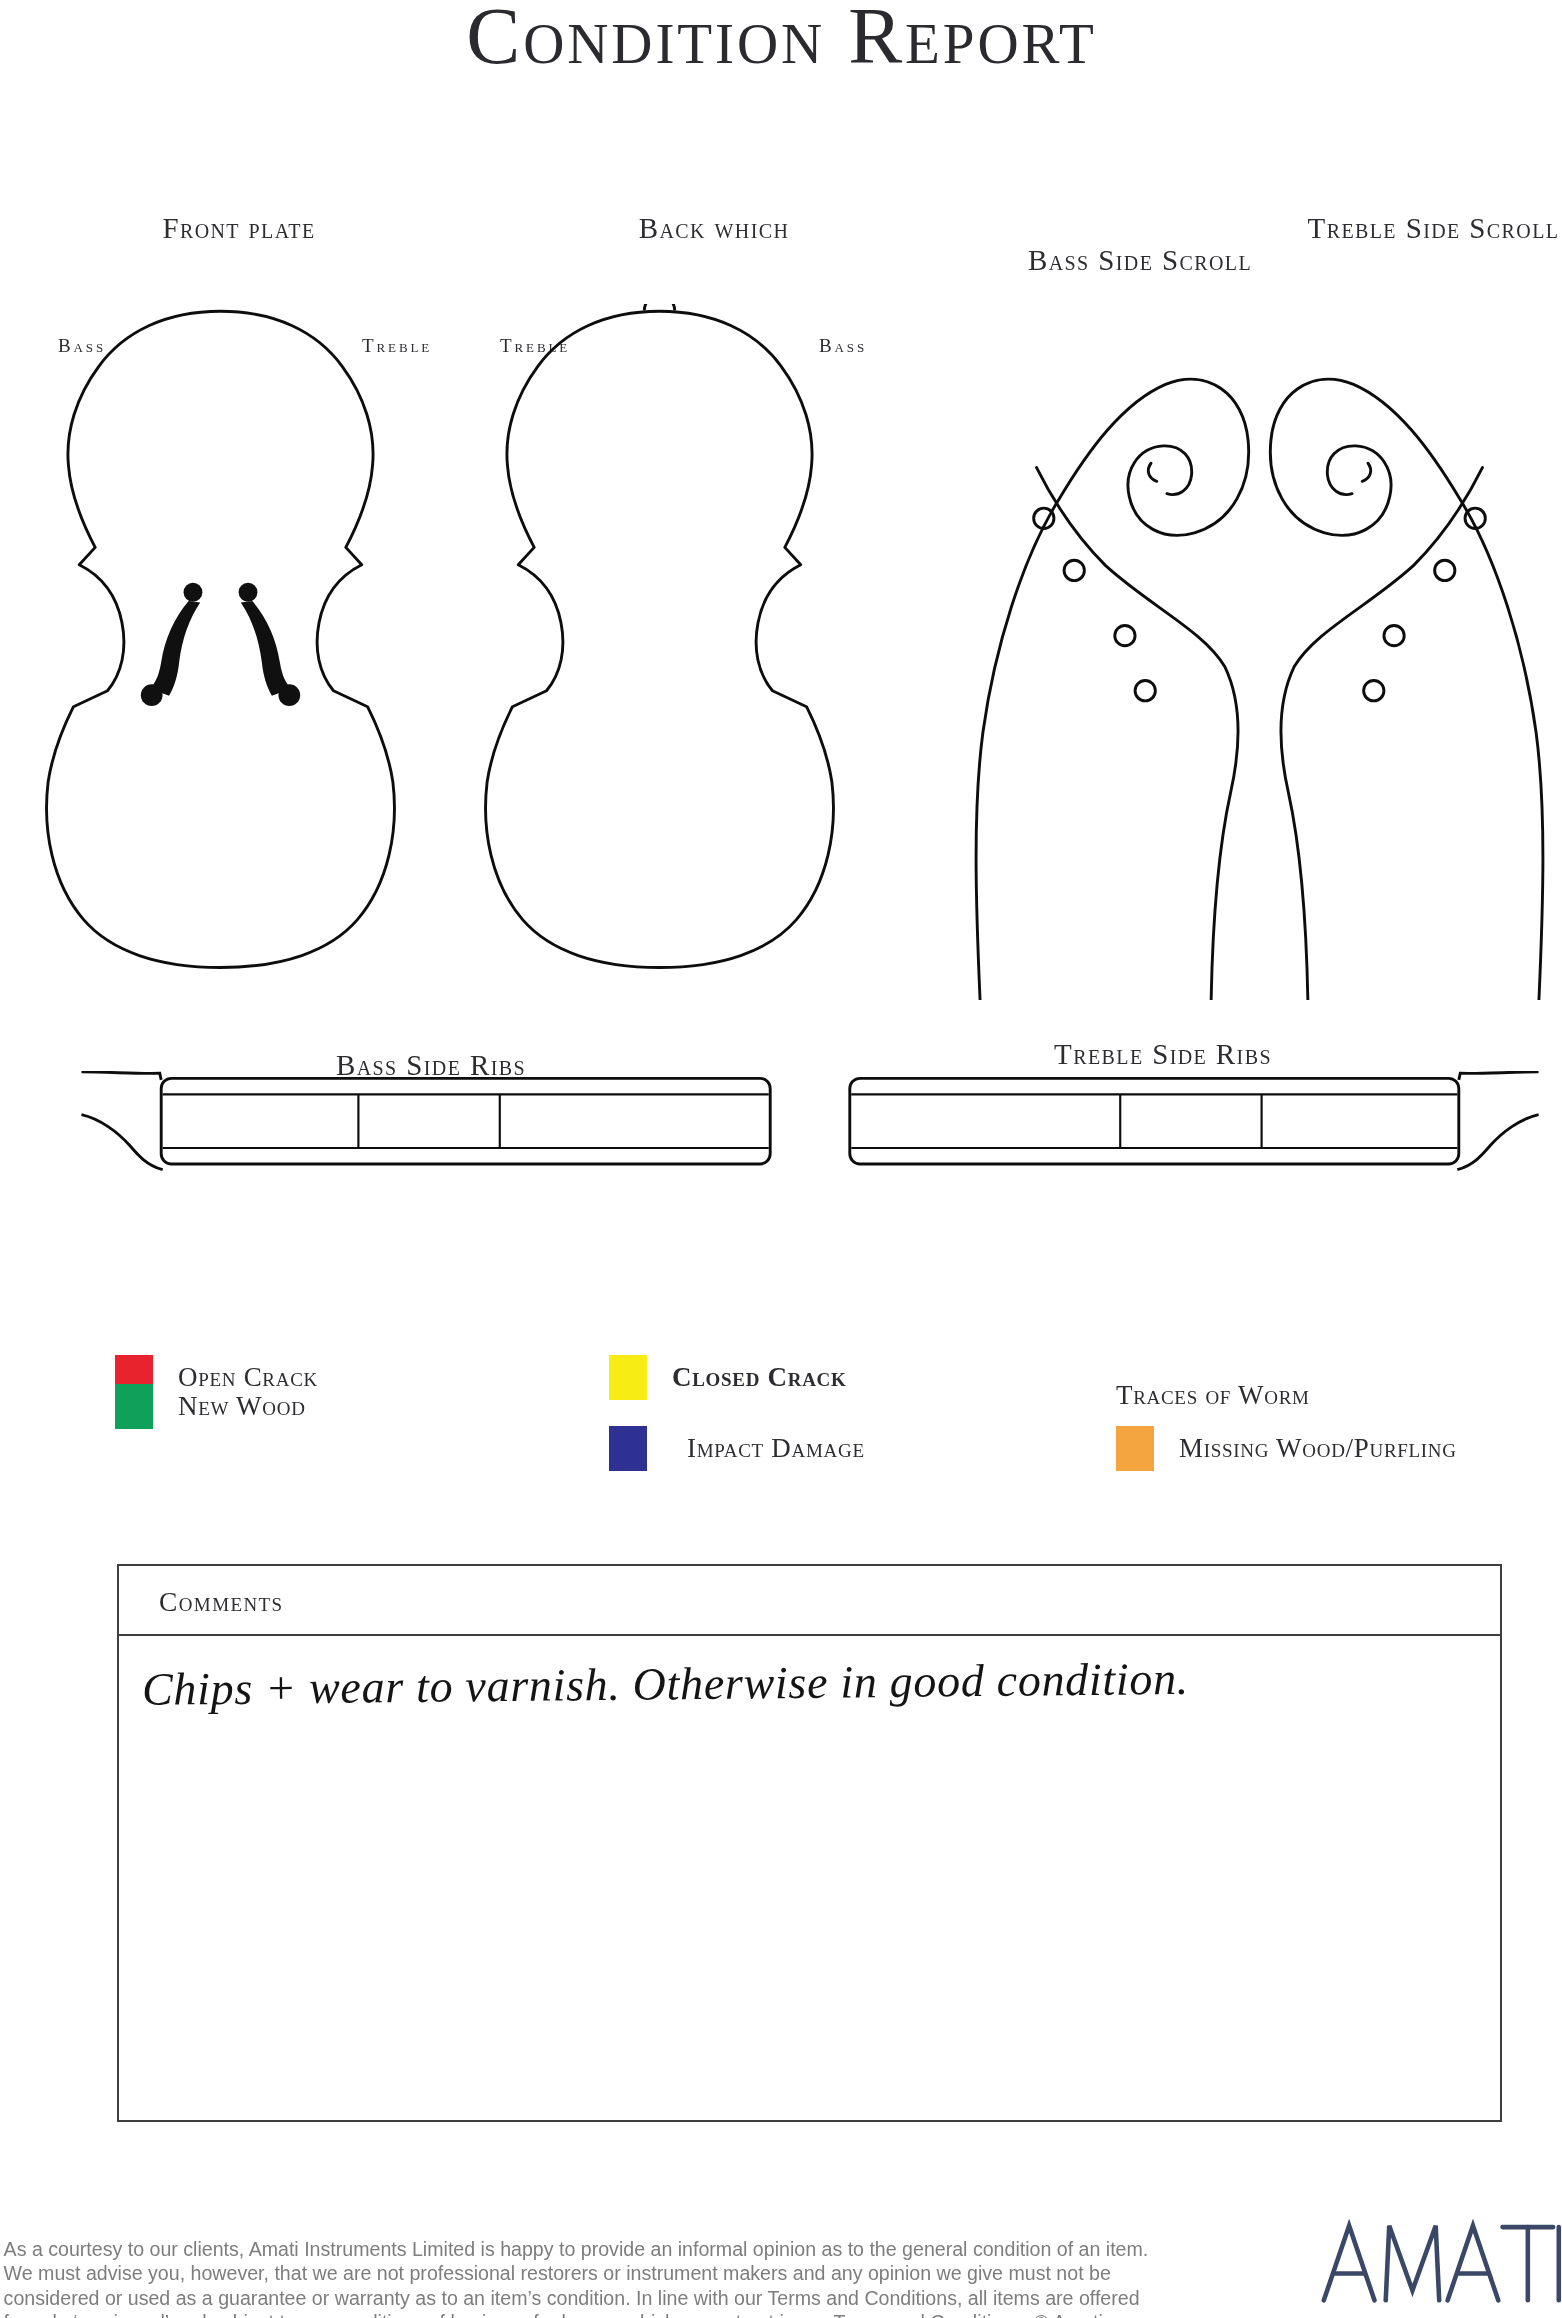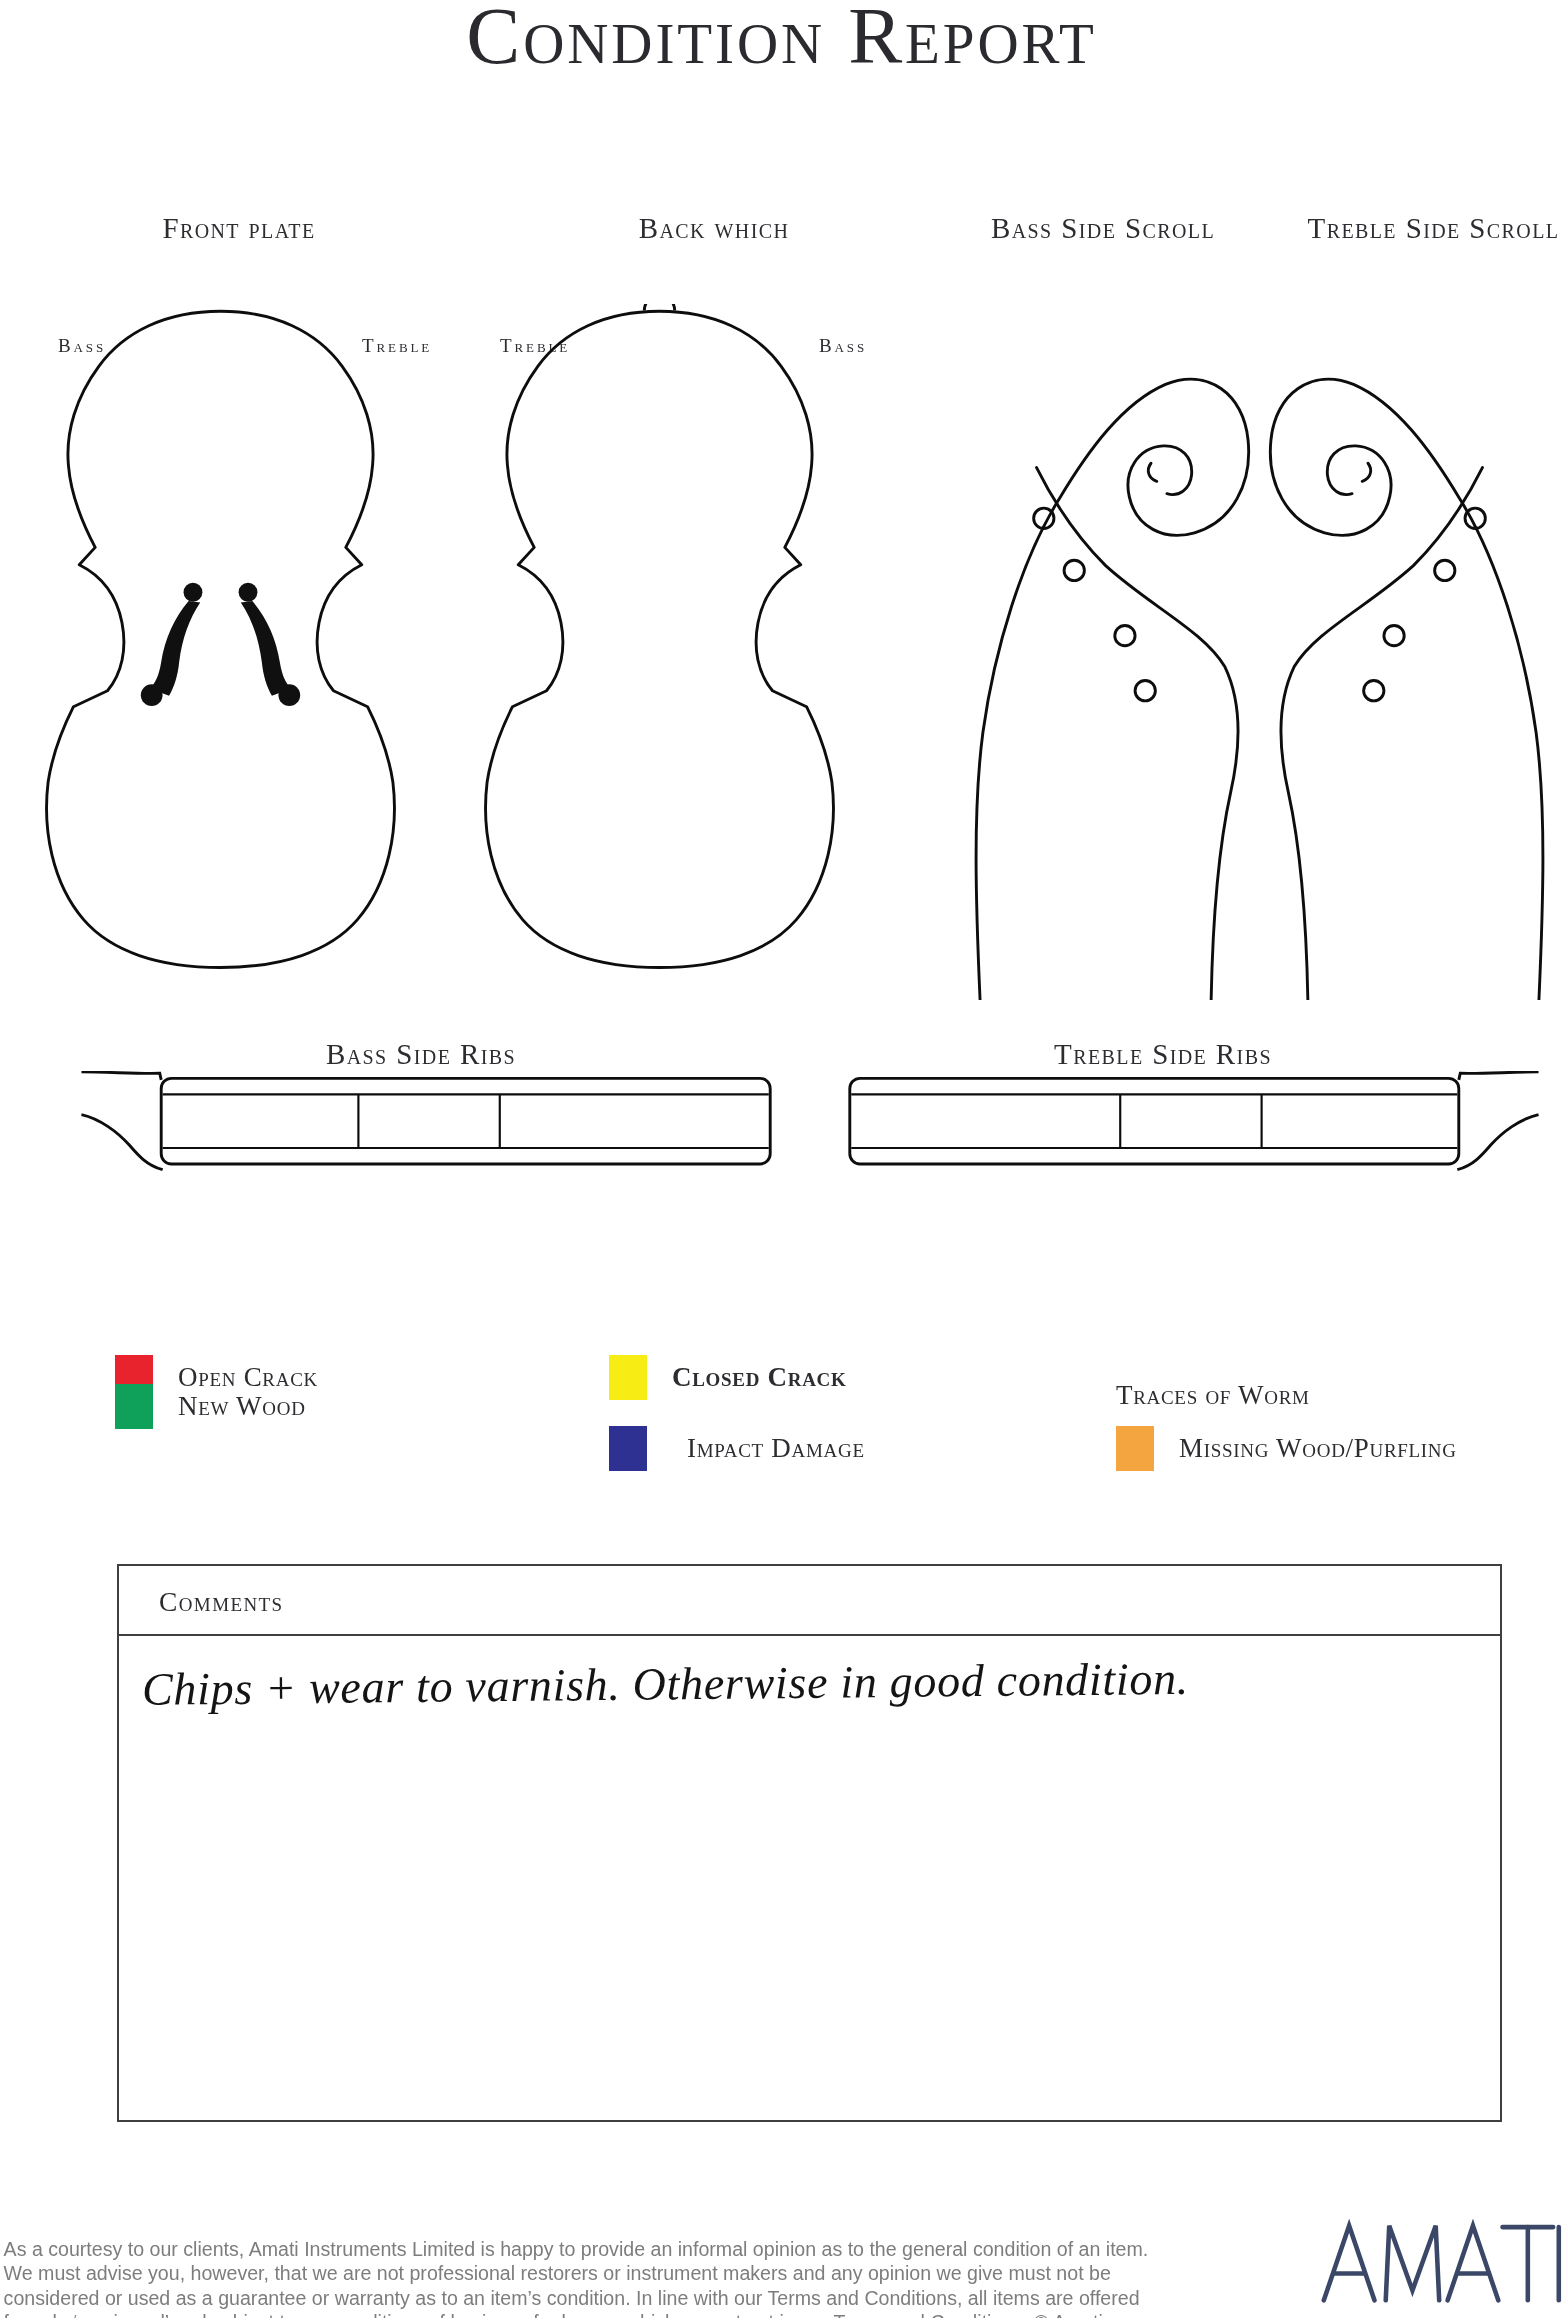--- a/index.html
+++ b/index.html
@@ -23,21 +23,21 @@
   .amati-logo{left:1321px;top:2219px;}
   .vh{position:absolute;width:0.7px;height:0.7px;overflow:hidden;clip:rect(0 0 0 0);}
 </style>
 </head>
 <body>
 
 <div class="abs page-title sc">Condition Report</div>
 
 <div class="abs diagram-header sc" style="left:94px;width:290px;">Front plate</div>
 <div class="abs diagram-header sc" style="left:569px;width:290px;">Back which</div>
-<div class="abs diagram-header sc" style="left:958px;width:290px;">Bass Side Scroll</div>
+<div class="abs diagram-header sc" style="left:995px;width:290px;margin-top:32px;">Bass Side Scroll</div>
 <div class="abs diagram-header sc" style="left:1296px;width:275px;">Treble Side Scroll</div>
 
 <div class="abs side-label sc" style="left:58px;">Bass</div>
 <div class="abs side-label sc" style="left:362px;">Treble</div>
 
 <div class="abs side-label sc" style="left:500px;">Treble</div>
 <div class="abs side-label sc" style="left:819px;">Bass</div>
 
 <svg class="abs" style="left:43px;top:304px;" width="355" height="670" viewBox="0 0 490 925">
   <path fill="none" stroke="#0d0d0d" stroke-width="4" stroke-linejoin="round" d="M 245 10
@@ -141,21 +141,21 @@
              C 255 420, 330 455, 360 505
              C 384 555, 382 615, 368 678
              C 350 760, 343 860, 341 965"></path>
     <circle cx="110" cy="300" r="14"></circle>
     <circle cx="152" cy="372" r="14"></circle>
     <circle cx="222" cy="462" r="14"></circle>
     <circle cx="250" cy="538" r="14"></circle>
   </g>
 </svg>
 
-<div class="abs ribs-header sc" style="left:276px;width:290px;">Bass Side Ribs</div>
+<div class="abs ribs-header sc" style="left:286px;width:290px;margin-top:11px;">Bass Side Ribs</div>
 <div class="abs ribs-header sc" style="left:1018px;width:290px;">Treble Side Ribs</div>
 
 <svg class="abs" style="left:80px;top:1071px;" width="696" height="109" viewBox="0 0 960 150">
   <g fill="none" stroke="#0d0d0d">
     <rect x="112" y="10" width="840" height="118" rx="14" stroke-width="4"></rect>
     <path d="M 114 32 L 950 32" stroke-width="3"></path>
     <path d="M 114 106 L 950 106" stroke-width="3"></path>
     <path d="M 384 32 L 384 106" stroke-width="3"></path>
     <path d="M 579 32 L 579 106" stroke-width="3"></path>
     <path d="M 2 1 C 40 1, 80 4, 110 3 L 112 12" stroke-width="4"></path>

